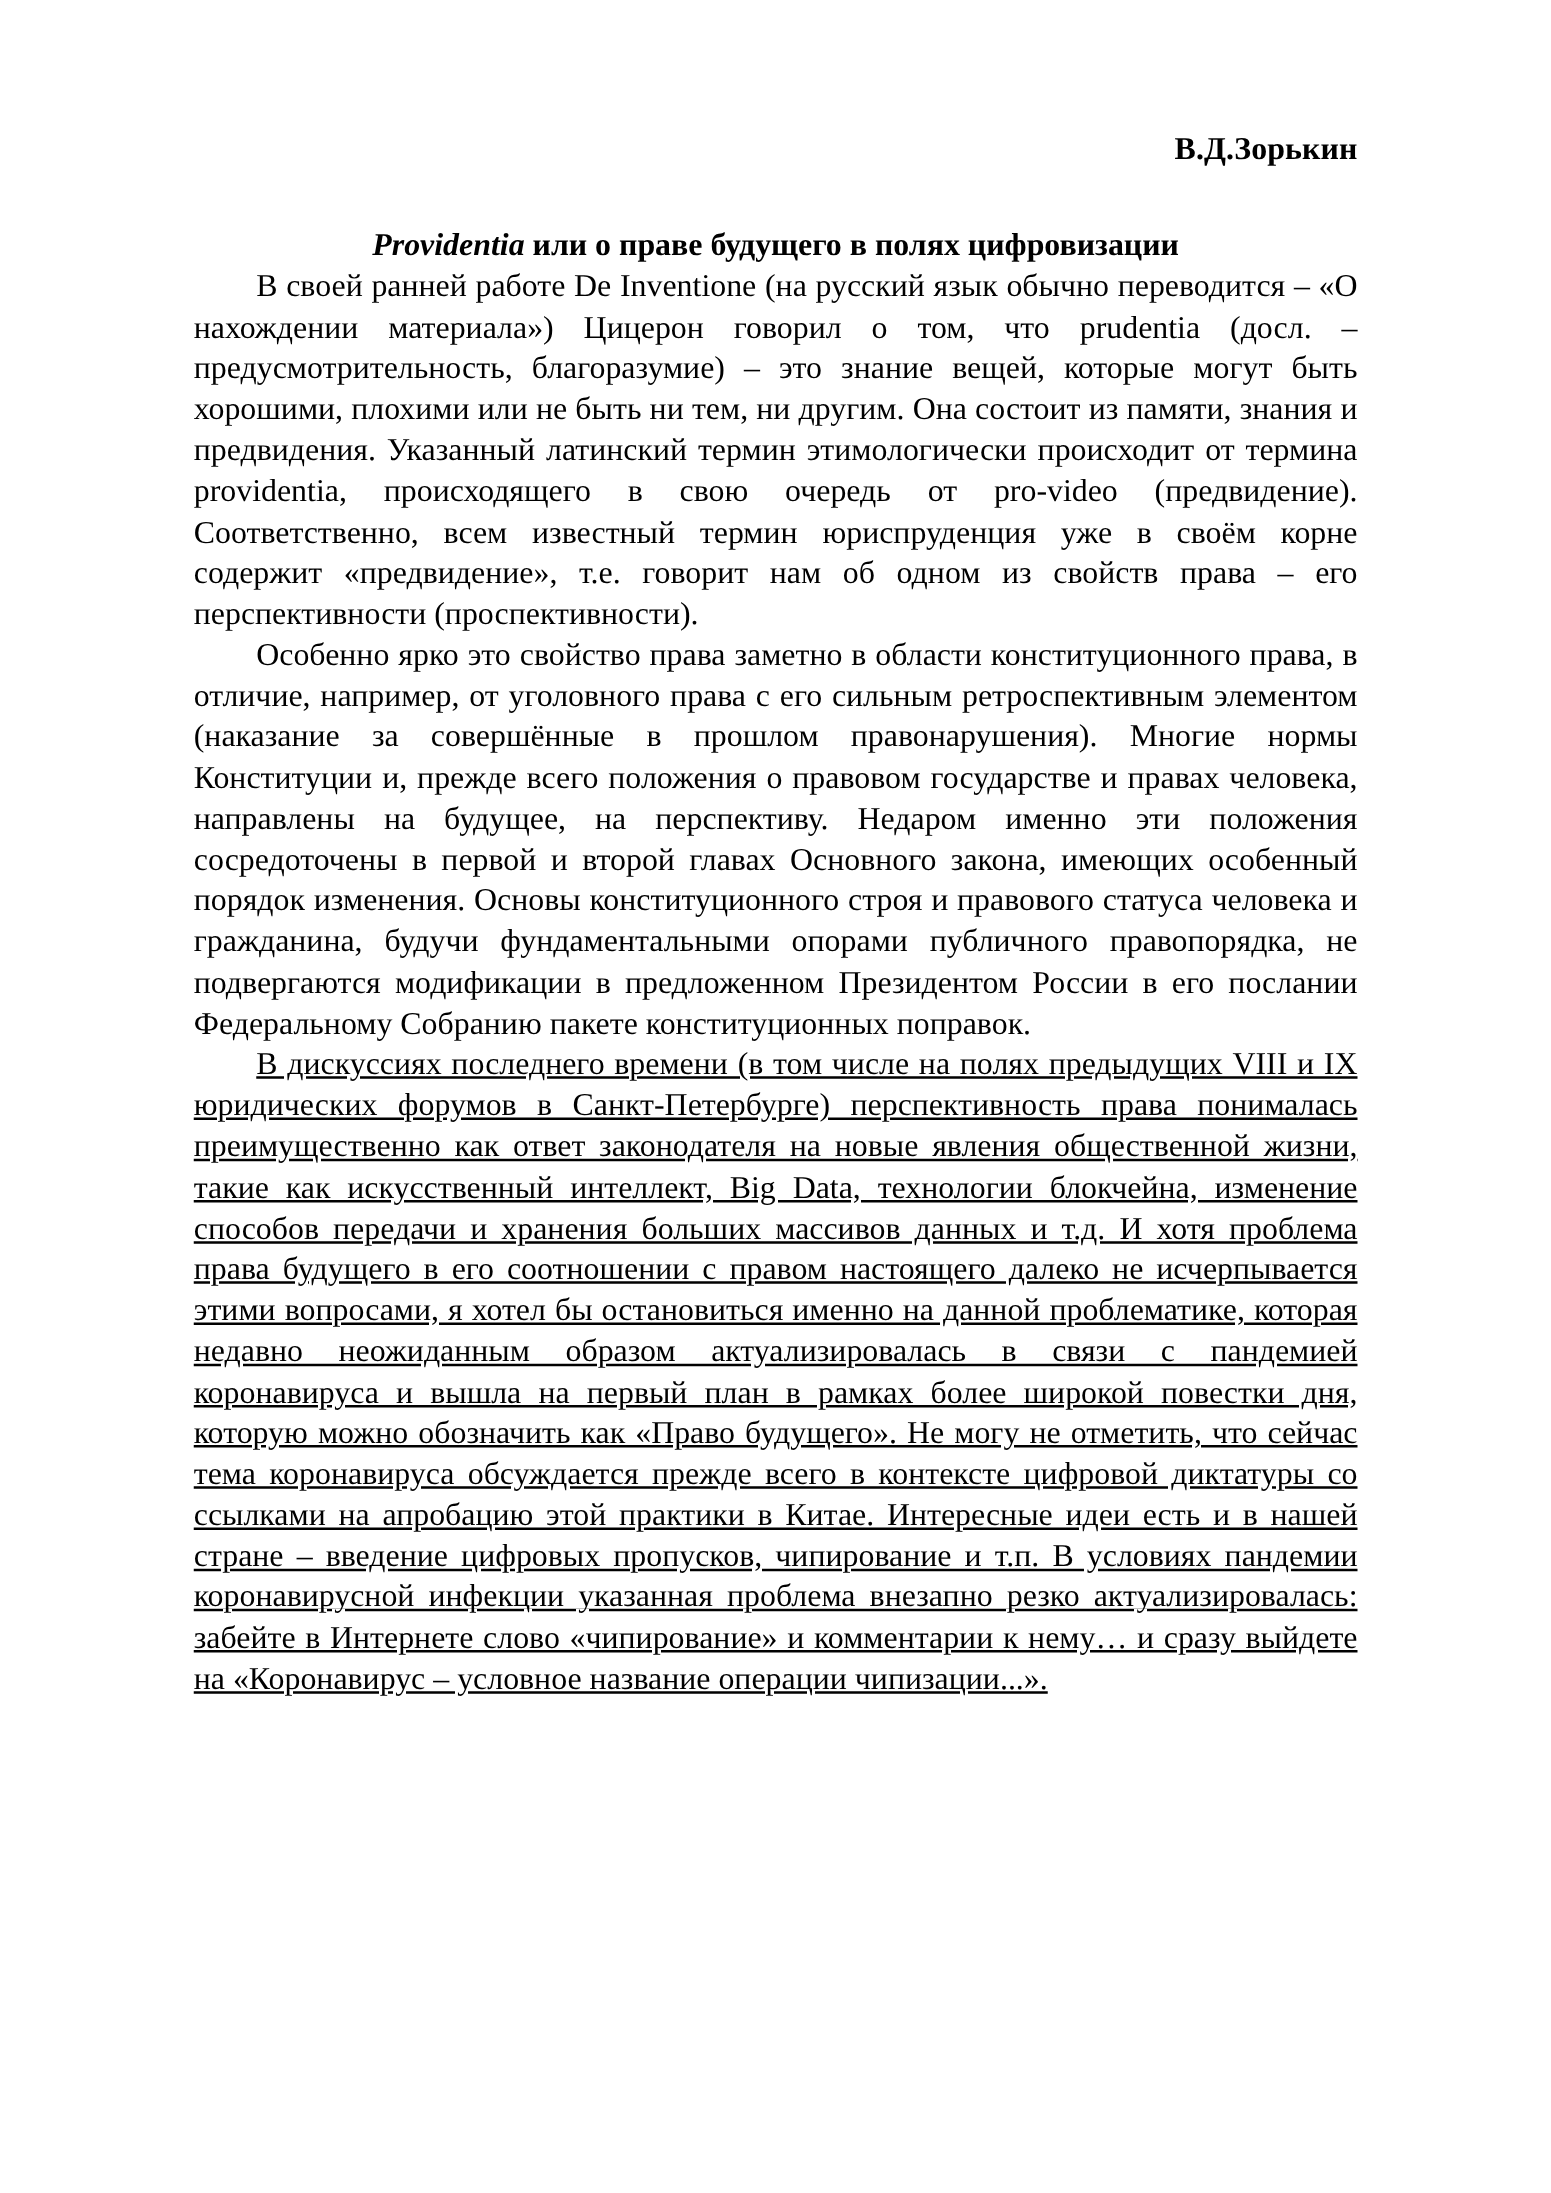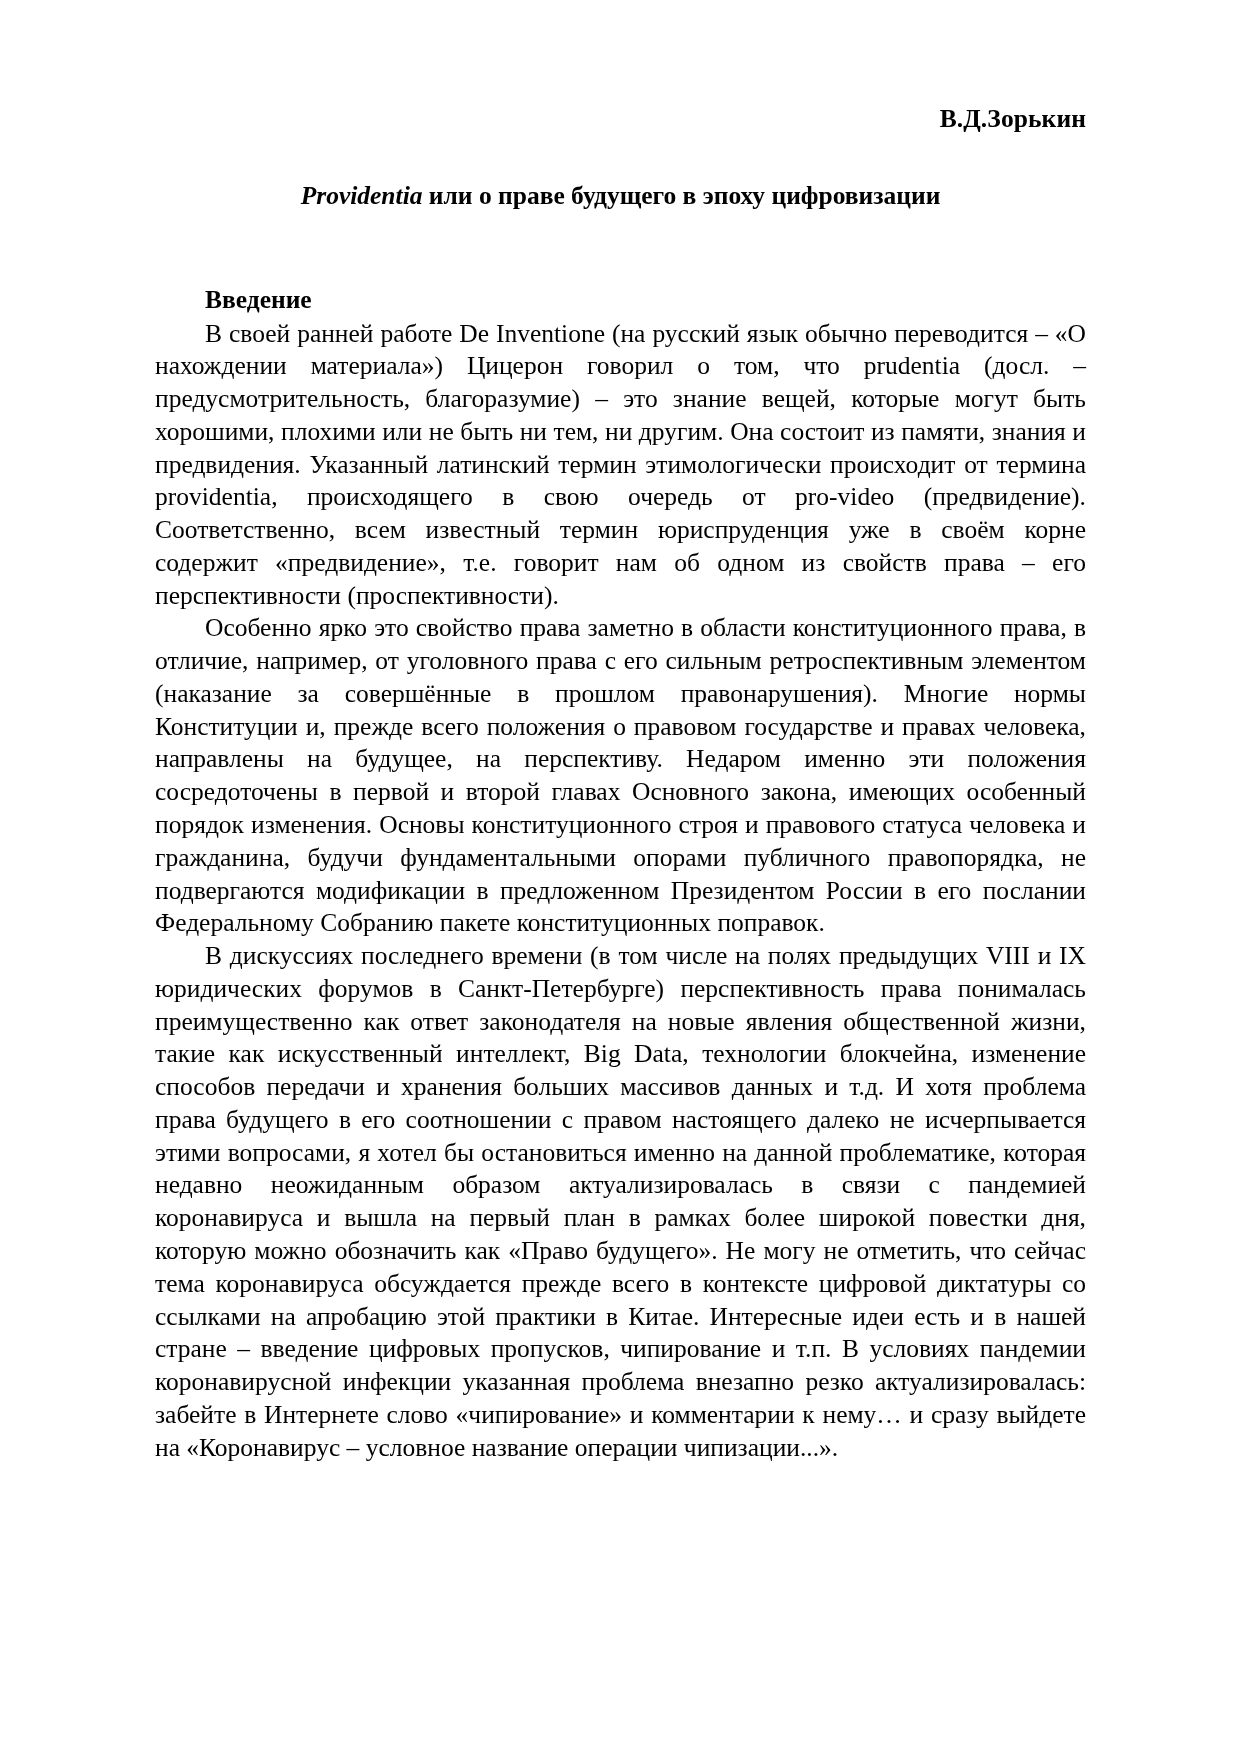--- a/index.html
+++ b/index.html
@@ -67,34 +67,34 @@
     margin: 0;
     hyphens: none;
   }
   .body-par.first-after-heading {
     margin-top: 1px;
   }
   .body-par .lat {
   }
   .body-par:last-child {
     text-align: justify;
+    text-decoration: underline;
   }
 </style>
 </head>
 <body>
 
 <div class="page">
 
   <div class="author-line">В.Д.Зорькин</div>
 
   <div class="doc-title">
-    <span class="lat">Providentia</span><span> или о праве будущего в эпоху цифровизации</span>
+    <span class="lat">Providentia</span><span> или о праве будущего в полях цифровизации</span>
   </div>
 
-  <div class="section-heading">Введение</div>
 
   <div id="paragraphs">
       <p class="body-par first-after-heading"><span>В своей ранней работе </span><span class="lat">De Inventione</span><span> (на русский язык обычно переводится – «О нахождении материала») Цицерон говорил о том, что </span><span class="lat">prudentia</span><span> (досл. – предусмотрительность, благоразумие) – это знание вещей, которые могут быть хорошими, плохими или не быть ни тем, ни другим. Она состоит из памяти, знания и предвидения. Указанный латинский термин этимологически происходит от термина </span><span class="lat">providentia</span><span>, происходящего в свою очередь от </span><span class="lat">pro-video</span><span> (предвидение). Соответственно, всем известный термин юриспруденция уже в своём корне содержит «предвидение», т.е. говорит нам об одном из свойств права – его перспективности (проспективности).</span></p>
       <p class="body-par"><span>Особенно ярко это свойство права заметно в области конституционного права, в отличие, например, от уголовного права с его сильным ретроспективным элементом (наказание за совершённые в прошлом правонарушения). Многие нормы Конституции и, прежде всего положения о правовом государстве и правах человека, направлены на будущее, на перспективу. Недаром именно эти положения сосредоточены в первой и второй главах Основного закона, имеющих особенный порядок изменения. Основы конституционного строя и правового статуса человека и гражданина, будучи фундаментальными опорами публичного правопорядка, не подвергаются модификации в предложенном Президентом России в его послании Федеральному Собранию пакете конституционных поправок.</span></p>
       <p class="body-par"><span>В дискуссиях последнего времени (в том числе на полях предыдущих VIII и IX юридических форумов в Санкт-Петербурге) перспективность права понималась преимущественно как ответ законодателя на новые явления общественной жизни, такие как искусственный интеллект, Big Data, технологии блокчейна, изменение способов передачи и хранения больших массивов данных и т.д. И хотя проблема права будущего в его соотношении с правом настоящего далеко не исчерпывается этими вопросами, я хотел бы остановиться именно на данной проблематике, которая недавно неожиданным образом актуализировалась в связи с пандемией коронавируса и вышла на первый план в рамках более широкой повестки дня, которую можно обозначить как «Право будущего». Не могу не отметить, что сейчас тема коронавируса обсуждается прежде всего в контексте цифровой диктатуры со ссылками на апробацию этой практики в Китае. Интересные идеи есть и в нашей стране – введение цифровых пропусков, чипирование и т.п. В условиях пандемии коронавирусной инфекции указанная проблема внезапно резко актуализировалась: забейте в Интернете слово «чипирование» и комментарии к нему… и сразу выйдете на «Коронавирус – условное название операции чипизации...».</span></p>
     </div>
 
 </div>
 
 </body></html>

